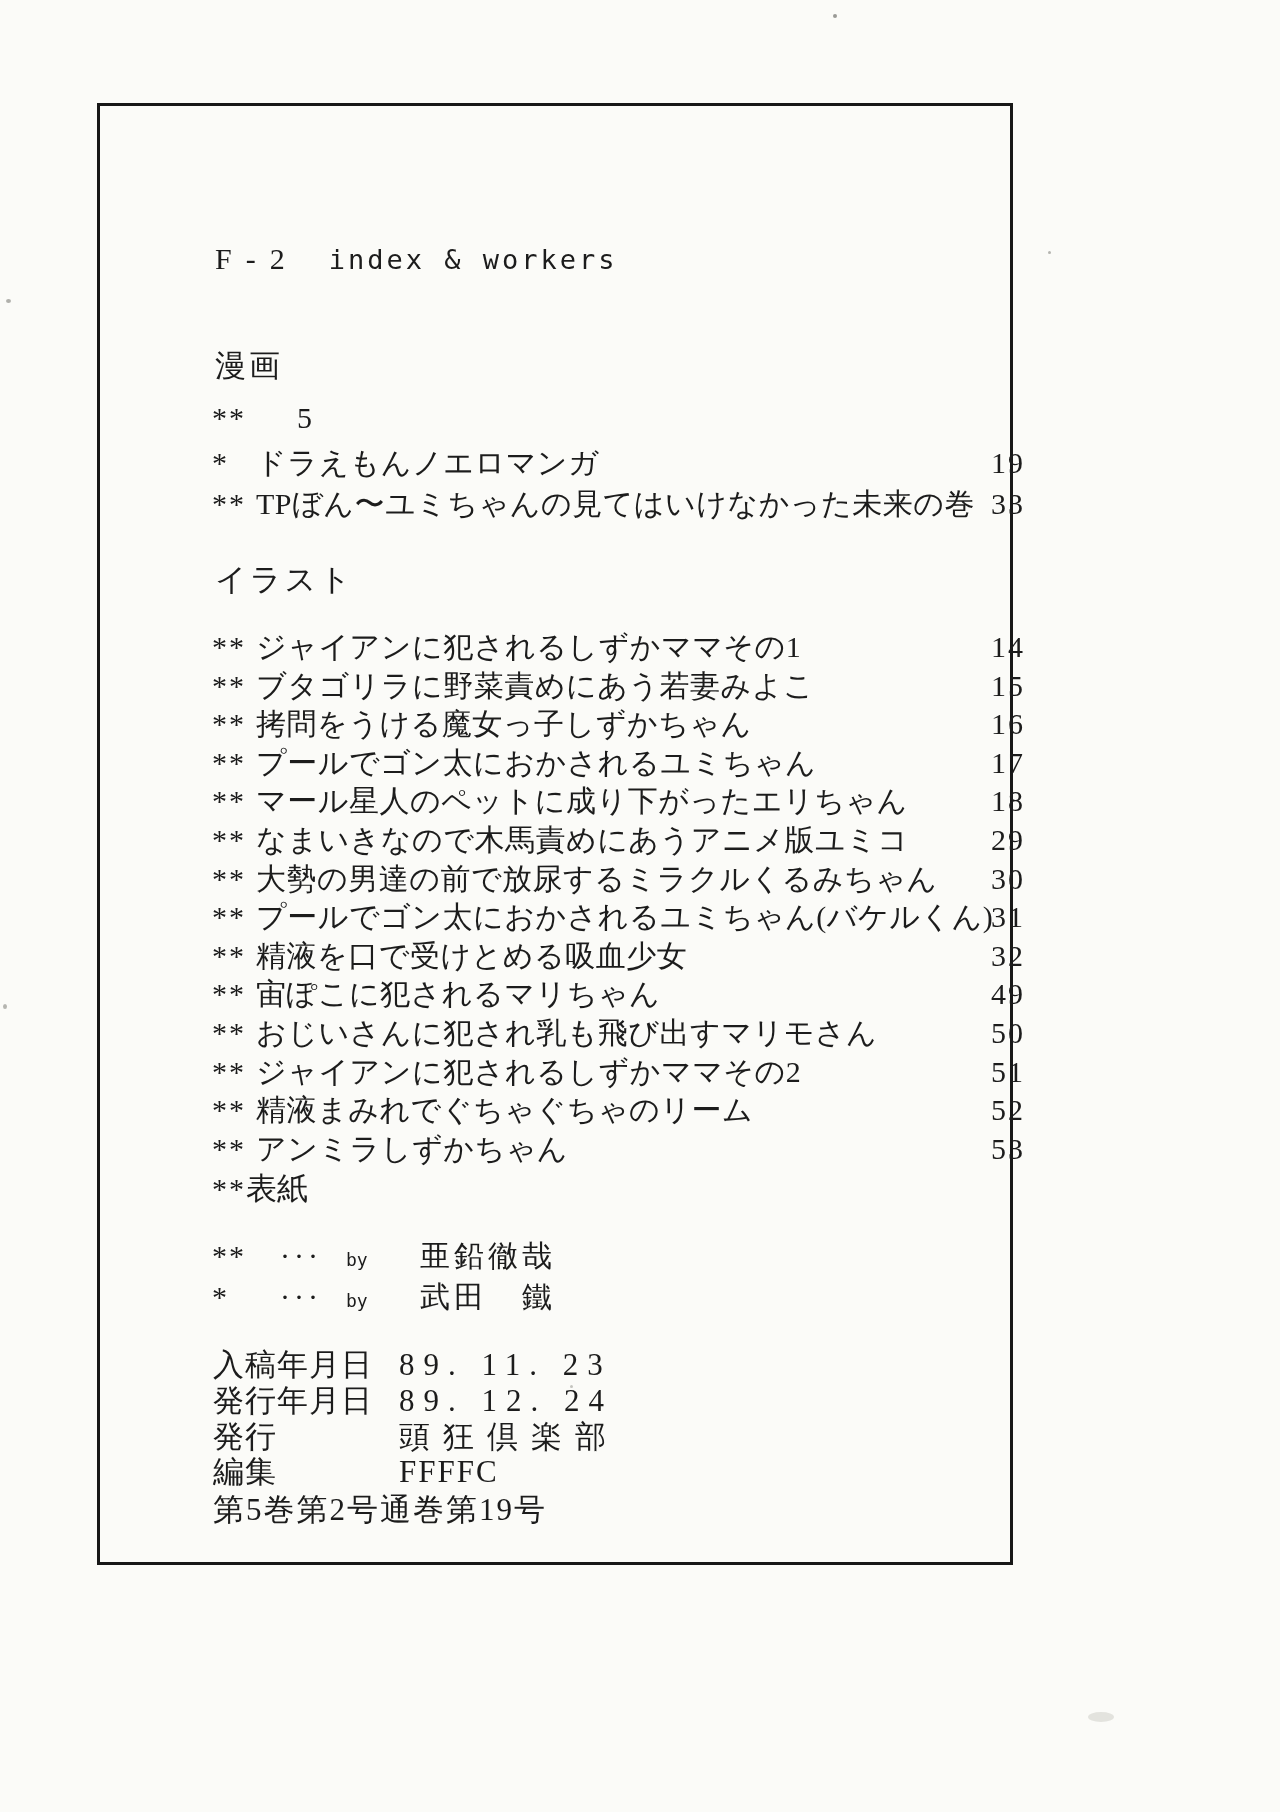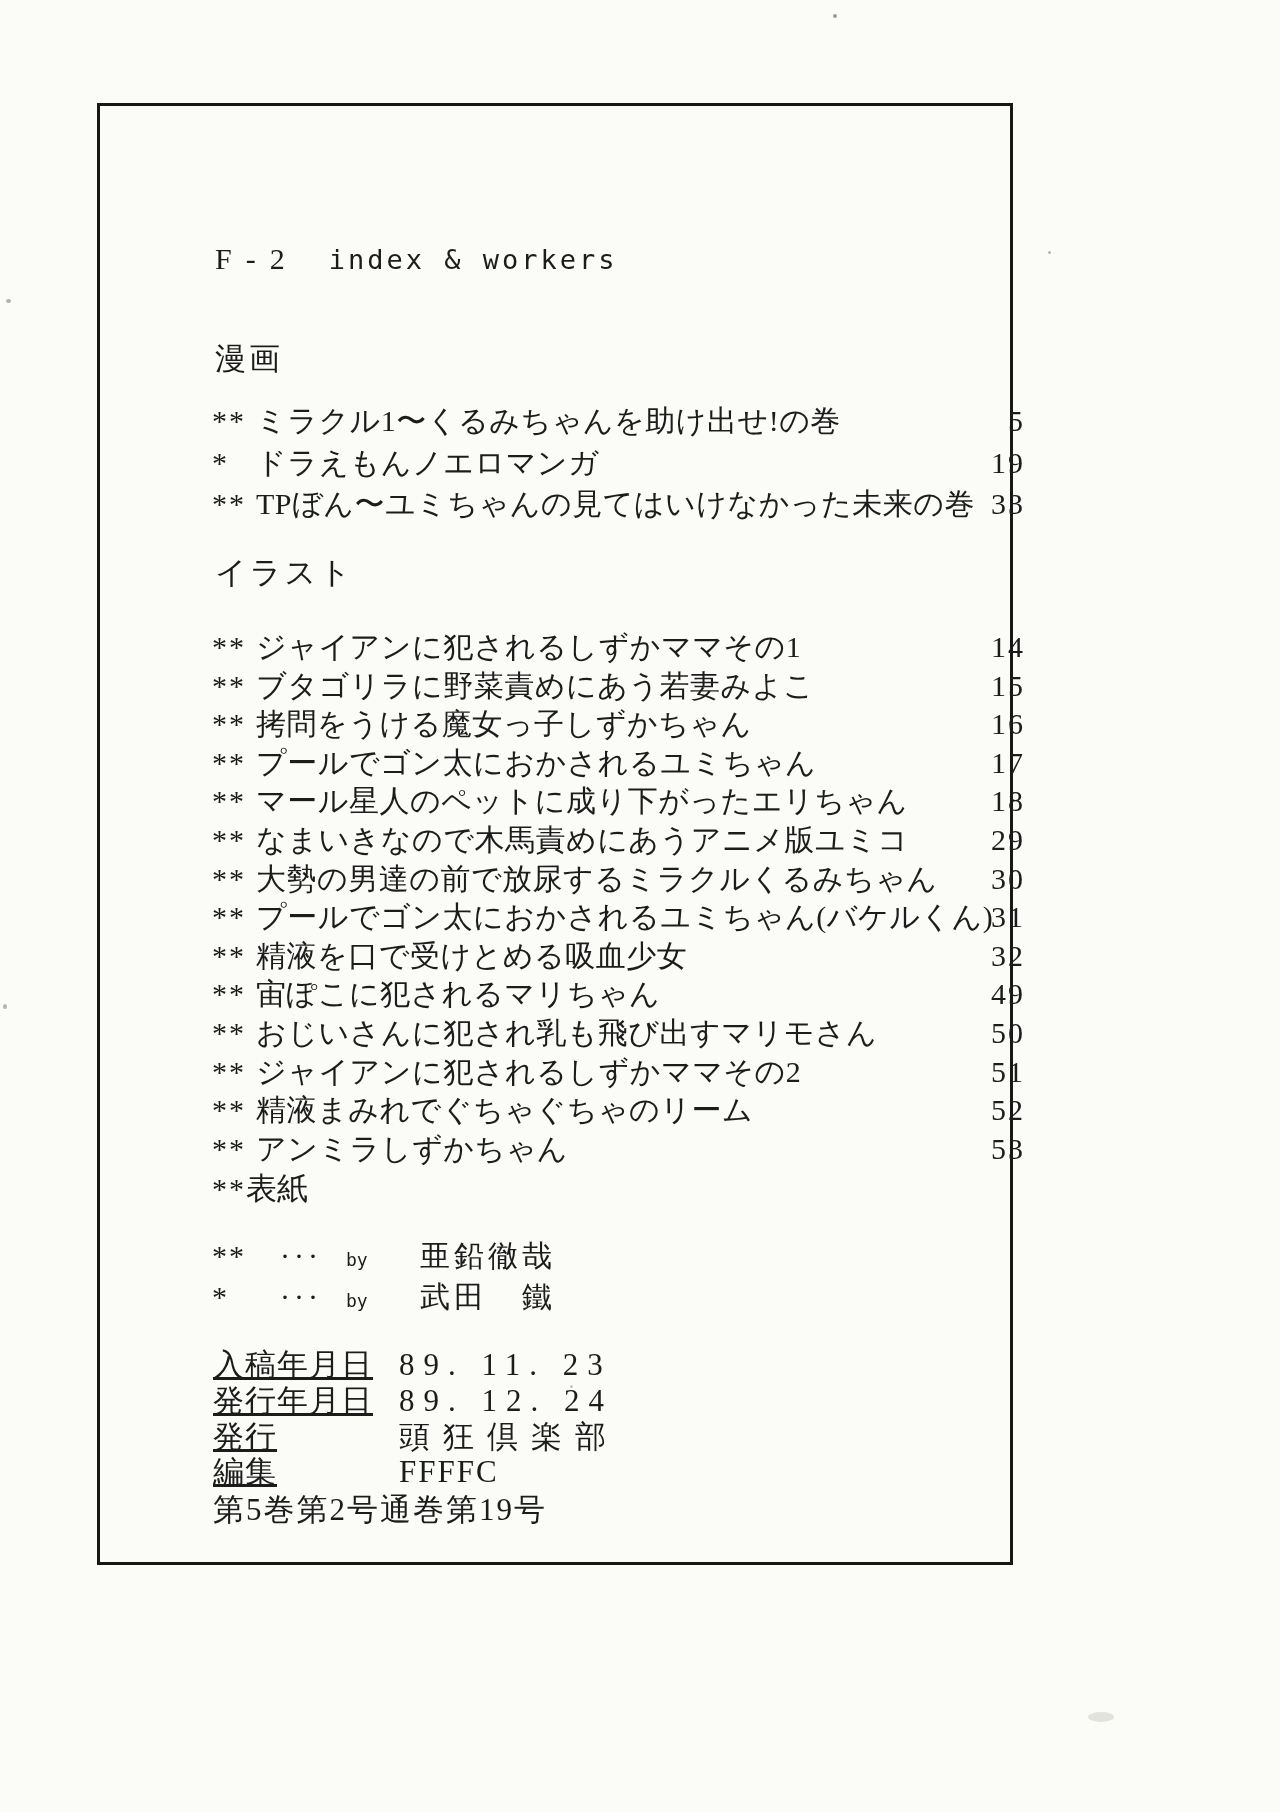--- a/index.html
+++ b/index.html
@@ -18,21 +18,21 @@
   .hdr{
     position:absolute;left:215px;top:242px;font-size:30px;white-space:nowrap;
   }
   .hdr-code{letter-spacing:14px;}
   .hdr-title{
     margin-left:30px;letter-spacing:3px;
     font-family:"DejaVu Sans Mono","Liberation Mono",monospace;
     font-size:27px;
   }
   .section-heading{
-    position:absolute;left:215px;font-size:31px;letter-spacing:3px;white-space:nowrap;
+    position:absolute;left:215px;font-size:31px;letter-spacing:3px;white-space:nowrap;margin-top:7px;
   }
   #heading-manga{top:338px;}
   #heading-illust{top:552px;}
   .toc-list{
     position:absolute;left:212px;width:813px;
   }
   #manga-list{top:401px;}
   #illust-list{top:627px;}
   .toc-row{display:flex;align-items:baseline;white-space:nowrap;}
   #manga-list .toc-row{height:41.5px;}
@@ -51,21 +51,21 @@
   }
   .cover-heading .marker{letter-spacing:2px;}
   .credits{position:absolute;left:212px;top:1236px;}
   .credit-row{display:flex;align-items:baseline;height:41px;font-size:30px;white-space:nowrap;}
   .credit-marker{flex:0 0 68px;letter-spacing:2px;}
   .credit-dots{flex:0 0 66px;letter-spacing:4px;}
   .credit-by{flex:0 0 74px;font-family:"DejaVu Sans Mono","Liberation Mono",monospace;font-size:18px;}
   .credit-name{letter-spacing:4px;}
   .colophon{position:absolute;left:213px;top:1344px;}
   .colophon-row{display:flex;align-items:baseline;height:35.8px;font-size:31px;white-space:nowrap;}
-  .colophon-label{flex:0 0 186px;letter-spacing:1px;text-decoration:underline;}
+  .colophon-label{flex:0 0 186px;letter-spacing:1px;}
   .colophon-row:nth-child(1) .colophon-value,
   .colophon-row:nth-child(2) .colophon-value{letter-spacing:9px;}
   .colophon-row:nth-child(3) .colophon-value{letter-spacing:13px;}
   .colophon-row:nth-child(4) .colophon-value{letter-spacing:2px;}
   .issue-line{
     position:absolute;left:213px;top:1489px;font-size:31px;letter-spacing:2px;white-space:nowrap;
   }
   .speckle{position:absolute;border-radius:50%;background:#9a9a96;}
   #sp1{left:833px;top:14px;width:4px;height:4px;}
   #sp2{left:1048px;top:251px;width:3px;height:3px;background:#b5b5b0;}
@@ -84,21 +84,20 @@
 
 <div class="hdr">
   <span class="hdr-code">F-2</span><span class="hdr-title">index &amp; workers</span>
 </div>
 
 <div class="section-heading" id="heading-manga">漫画</div>
 
 <div class="toc-list" id="manga-list">
   <div class="toc-row">
     <span class="marker">**</span>
-    <span class="title">ミラクル1〜くるみちゃんを助け出せ!の巻</span>
     <span class="pagenum">5</span>
   </div>
   <div class="toc-row">
     <span class="marker">*</span>
     <span class="title">ドラえもんノエロマンガ</span>
     <span class="pagenum">19</span>
   </div>
   <div class="toc-row">
     <span class="marker">**</span>
     <span class="title">TPぼん〜ユミちゃんの見てはいけなかった未来の巻</span>

